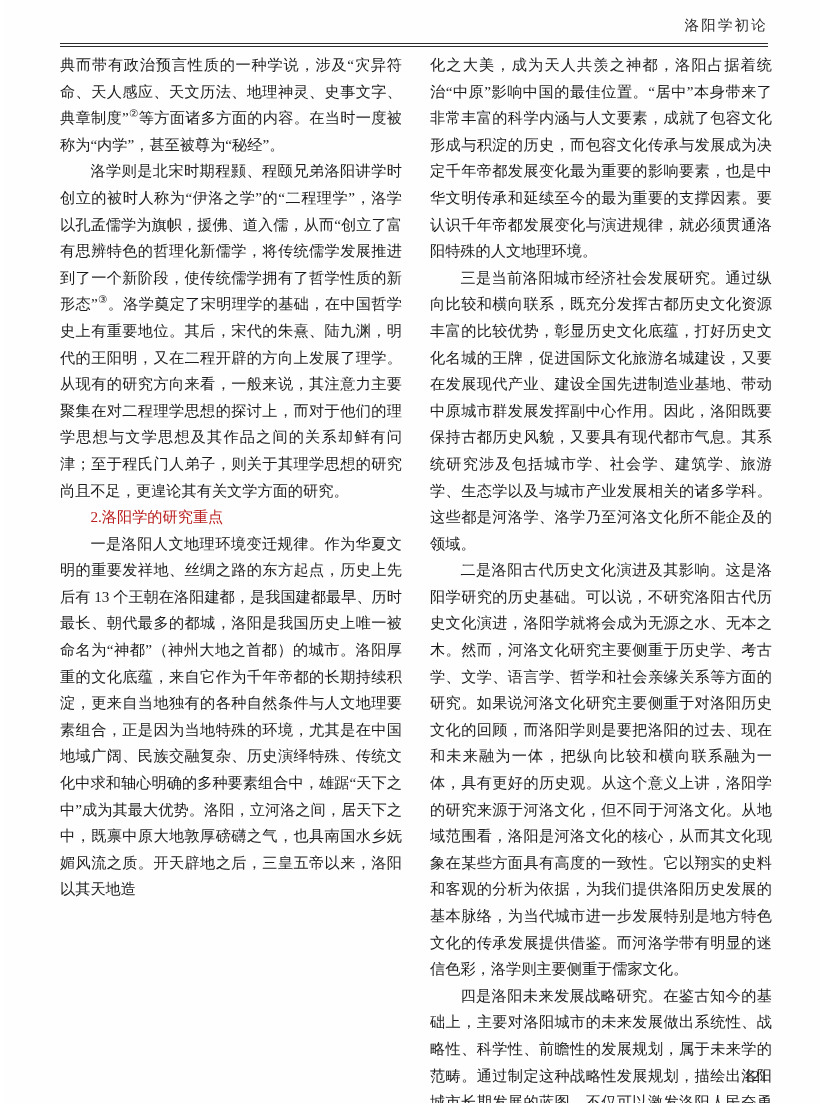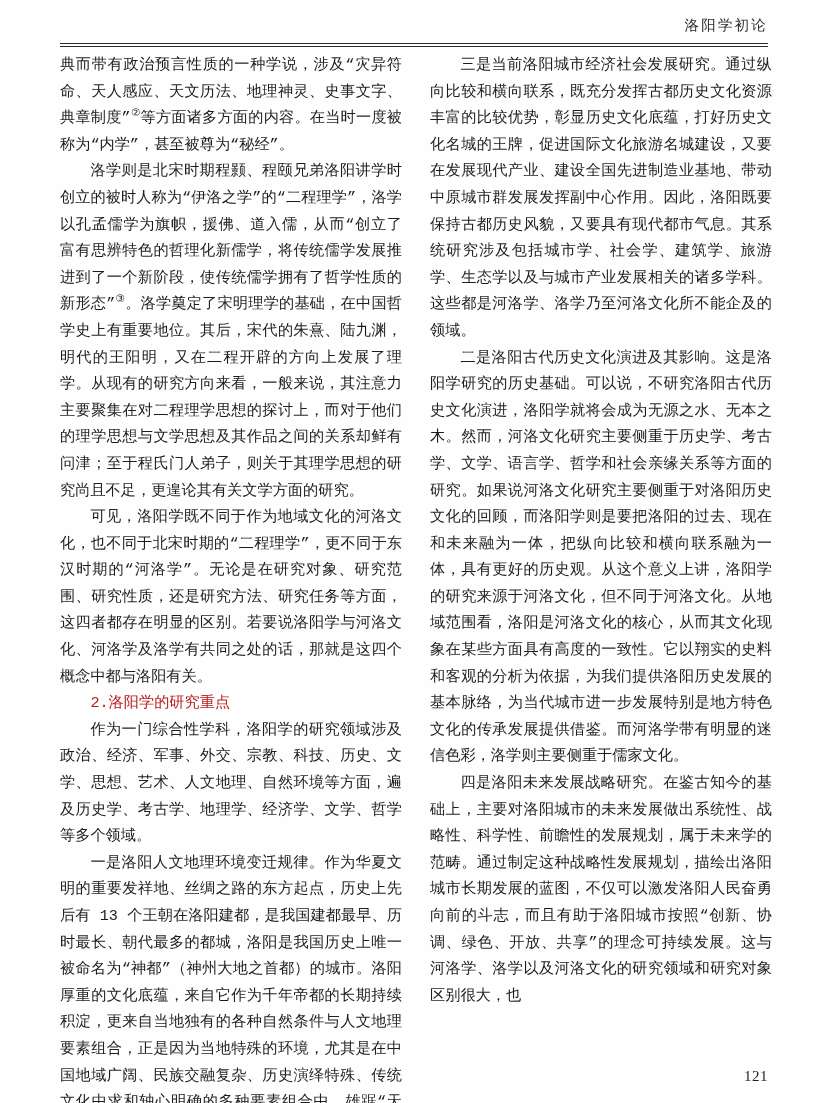--- a/index.html
+++ b/index.html
@@ -53,21 +53,20 @@
 
   
   .columns {
     position: absolute;
     left: 56px;
     top: 52px;
     width: 712px;
     height: 1000px;
     display: flex;
     gap: 28px;
-    font-family: Liberation Mono, monospace;
   }
   .col {
     width: 342px;
     height: 100%;
   }
 
   p.para {
     margin: 0;
     font-size: 15.2px;
     line-height: 26.6px;
@@ -115,32 +114,31 @@
   </div>
 
   <div class="columns">
 
     <div class="col">
 
       <p class="para"><span>典而带有政治预言性质的一种学说，涉及“灾异符命、天人感应、天文历法、地理神灵、史事文字、典章制度”</span><sup class="fn">②</sup><span>等方面诸多方面的内容。在当时一度被称为“内学”，甚至被尊为“秘经”。</span></p>
 
       <p class="para indent"><span>洛学则是北宋时期程颢、程颐兄弟洛阳讲学时创立的被时人称为“伊洛之学”的“二程理学”，洛学以孔孟儒学为旗帜，援佛、道入儒，从而“创立了富有思辨特色的哲理化新儒学，将传统儒学发展推进到了一个新阶段，使传统儒学拥有了哲学性质的新形态”</span><sup class="fn">③</sup><span>。洛学奠定了宋明理学的基础，在中国哲学史上有重要地位。其后，宋代的朱熹、陆九渊，明代的王阳明，又在二程开辟的方向上发展了理学。从现有的研究方向来看，一般来说，其注意力主要聚集在对二程理学思想的探讨上，而对于他们的理学思想与文学思想及其作品之间的关系却鲜有问津；至于程氏门人弟子，则关于其理学思想的研究尚且不足，更遑论其有关文学方面的研究。</span></p>
 
-      <p class="para indent"><span>可见，洛阳学既不同于作为地域文化的河洛文化，也不同于北宋时期的“二程理学”，更不同于东汉时期的“河洛学”。无论是在研究对象、研究范围、研究性质，还是研究方法、研究任务等方面，这四者都存在明显的区别。若要说洛阳学与河洛文化、河洛学及洛学有共同之处的话，那就是这四个概念中都与洛阳有关。</span></p>
 
       <p class="heading">2.洛阳学的研究重点</p>
 
-      <p class="para indent"><span>作为一门综合性学科，洛阳学的研究领域涉及政治、经济、军事、外交、宗教、科技、历史、文学、思想、艺术、人文地理、自然环境等方面，遍及历史学、考古学、地理学、经济学、文学、哲学等多个领域。</span></p>
 
       <p class="para indent"><span>一是洛阳人文地理环境变迁规律。作为华夏文明的重要发祥地、丝绸之路的东方起点，历史上先后有 13 个王朝在洛阳建都，是我国建都最早、历时最长、朝代最多的都城，洛阳是我国历史上唯一被命名为“神都”（神州大地之首都）的城市。洛阳厚重的文化底蕴，来自它作为千年帝都的长期持续积淀，更来自当地独有的各种自然条件与人文地理要素组合，正是因为当地特殊的环境，尤其是在中国地域广阔、民族交融复杂、历史演绎特殊、传统文化中求和轴心明确的多种要素组合中，雄踞“天下之中”成为其最大优势。洛阳，立河洛之间，居天下之中，既禀中原大地敦厚磅礴之气，也具南国水乡妩媚风流之质。开天辟地之后，三皇五帝以来，洛阳以其天地造</span></p>
 
     </div>
 
     <div class="col">
 
+      <p class="para"><span>化之大美，成为天人共羡之神都，洛阳占据着统治“中原”影响中国的最佳位置。“居中”本身带来了非常丰富的科学内涵与人文要素，成就了包容文化形成与积淀的历史，而包容文化传承与发展成为决定千年帝都发展变化最为重要的影响要素，也是中华文明传承和延续至今的最为重要的支撑因素。要认识千年帝都发展变化与演进规律，就必须贯通洛阳特殊的人文地理环境。</span></p>
 
       <p class="para indent"><span>三是当前洛阳城市经济社会发展研究。通过纵向比较和横向联系，既充分发挥古都历史文化资源丰富的比较优势，彰显历史文化底蕴，打好历史文化名城的王牌，促进国际文化旅游名城建设，又要在发展现代产业、建设全国先进制造业基地、带动中原城市群发展发挥副中心作用。因此，洛阳既要保持古都历史风貌，又要具有现代都市气息。其系统研究涉及包括城市学、社会学、建筑学、旅游学、生态学以及与城市产业发展相关的诸多学科。这些都是河洛学、洛学乃至河洛文化所不能企及的领域。</span></p>
 
       <p class="para indent"><span>二是洛阳古代历史文化演进及其影响。这是洛阳学研究的历史基础。可以说，不研究洛阳古代历史文化演进，洛阳学就将会成为无源之水、无本之木。然而，河洛文化研究主要侧重于历史学、考古学、文学、语言学、哲学和社会亲缘关系等方面的研究。如果说河洛文化研究主要侧重于对洛阳历史文化的回顾，而洛阳学则是要把洛阳的过去、现在和未来融为一体，把纵向比较和横向联系融为一体，具有更好的历史观。从这个意义上讲，洛阳学的研究来源于河洛文化，但不同于河洛文化。从地域范围看，洛阳是河洛文化的核心，从而其文化现象在某些方面具有高度的一致性。它以翔实的史料和客观的分析为依据，为我们提供洛阳历史发展的基本脉络，为当代城市进一步发展特别是地方特色文化的传承发展提供借鉴。而河洛学带有明显的迷信色彩，洛学则主要侧重于儒家文化。</span></p>
 
       <p class="para indent"><span>四是洛阳未来发展战略研究。在鉴古知今的基础上，主要对洛阳城市的未来发展做出系统性、战略性、科学性、前瞻性的发展规划，属于未来学的范畴。通过制定这种战略性发展规划，描绘出洛阳城市长期发展的蓝图，不仅可以激发洛阳人民奋勇向前的斗志，而且有助于洛阳城市按照“创新、协调、绿色、开放、共享”的理念可持续发展。这与河洛学、洛学以及河洛文化的研究领域和研究对象区别很大，也</span></p>
 
     </div>
 
   </div>

